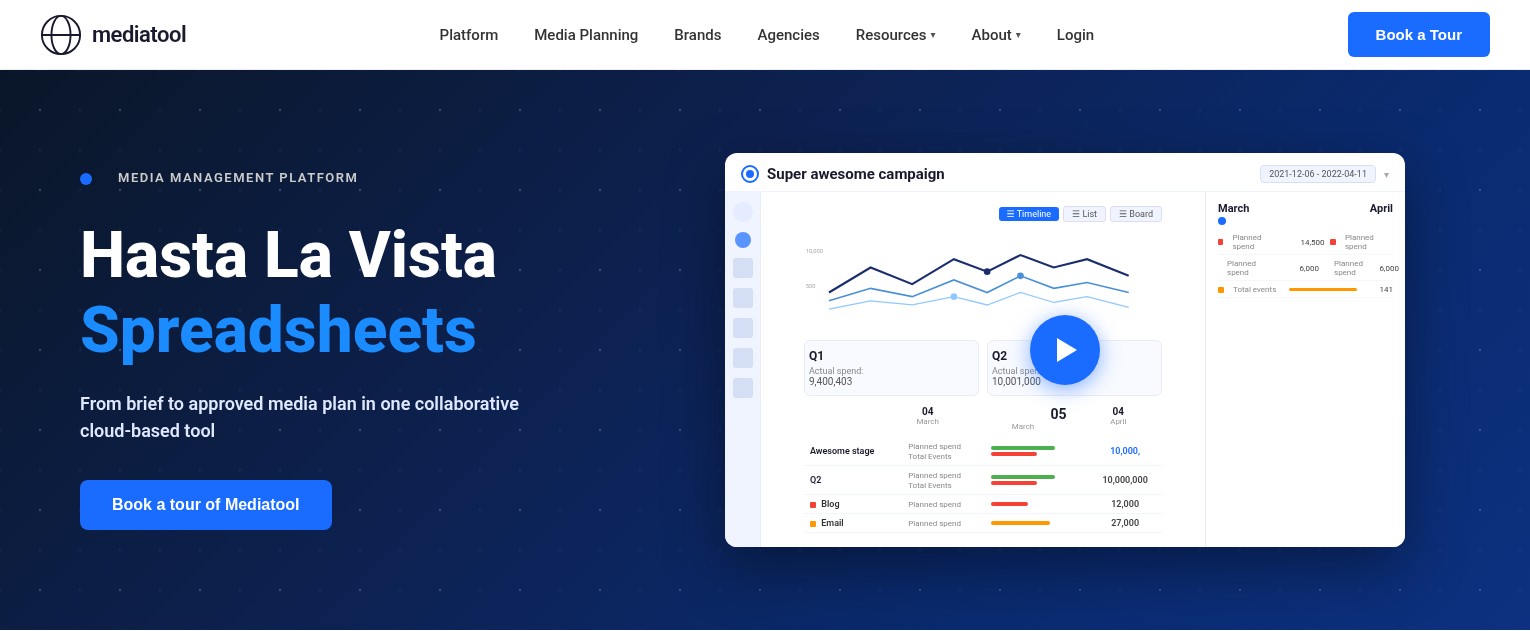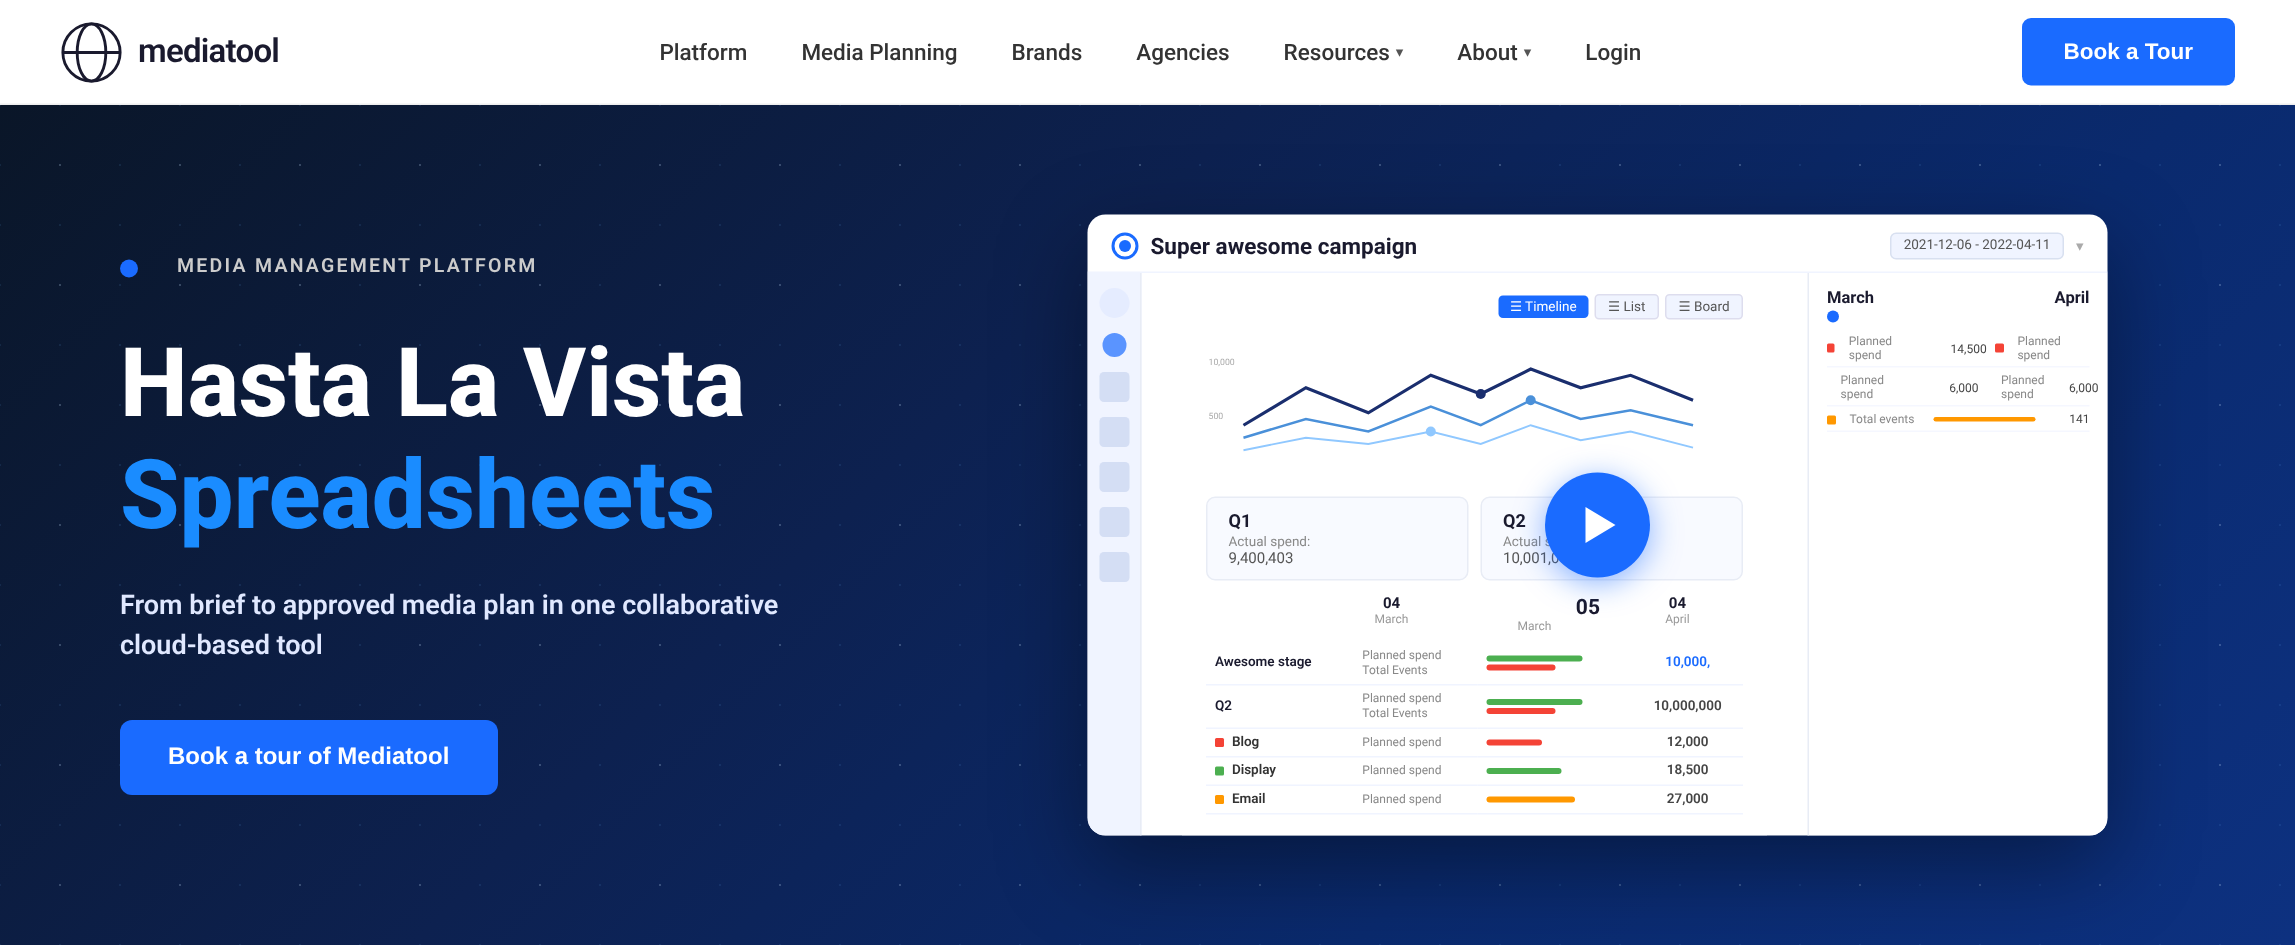--- a/index.html
+++ b/index.html
@@ -216,21 +216,21 @@
     .dash-quarters {
       display: flex;
       gap: 8px;
       margin-bottom: 10px;
     }
     .dash-quarter-card {
       flex: 1;
       background: #f8faff;
       border: 1px solid #e8ecf5;
       border-radius: 6px;
-      padding: 8px 14px;
+      padding: 8px 4px;
     }
     .dash-quarter-label {
       font-size: 12px;
       font-weight: 700;
       color: #1a1a2e;
       margin-bottom: 3px;
     }
     .dash-quarter-sub {
       font-size: 9px;
       color: #888;
@@ -527,31 +527,20 @@
                 <span style="font-size:9px;color:#333;">Blog</span>
               </td>
               <td class="row-metric"><span style="font-size:8px;color:#888;">Planned spend</span></td>
               <td class="row-bar-cell">
                 <div class="row-bar bar-red" style="width:40%;"></div>
               </td>
               <td class="row-value" style="color:#444;">12,000</td>
             </tr>
             <tr>
               <td class="row-label">
-                <span class="color-dot" style="background:#4caf50;"></span>
-                <span style="font-size:9px;color:#333;">Display</span>
-              </td>
-              <td class="row-metric"><span style="font-size:8px;color:#888;">Planned spend</span></td>
-              <td class="row-bar-cell">
-                <div class="row-bar bar-green" style="width:55%;"></div>
-              </td>
-              <td class="row-value" style="color:#444;">18,500</td>
-            </tr>
-            <tr>
-              <td class="row-label">
                 <span class="color-dot" style="background:#ff9800;"></span>
                 <span style="font-size:9px;color:#333;">Email</span>
               </td>
               <td class="row-metric"><span style="font-size:8px;color:#888;">Planned spend</span></td>
               <td class="row-bar-cell">
                 <div class="row-bar bar-orange" style="width:65%;"></div>
               </td>
               <td class="row-value" style="color:#444;">27,000</td>
             </tr>
           </tbody>

